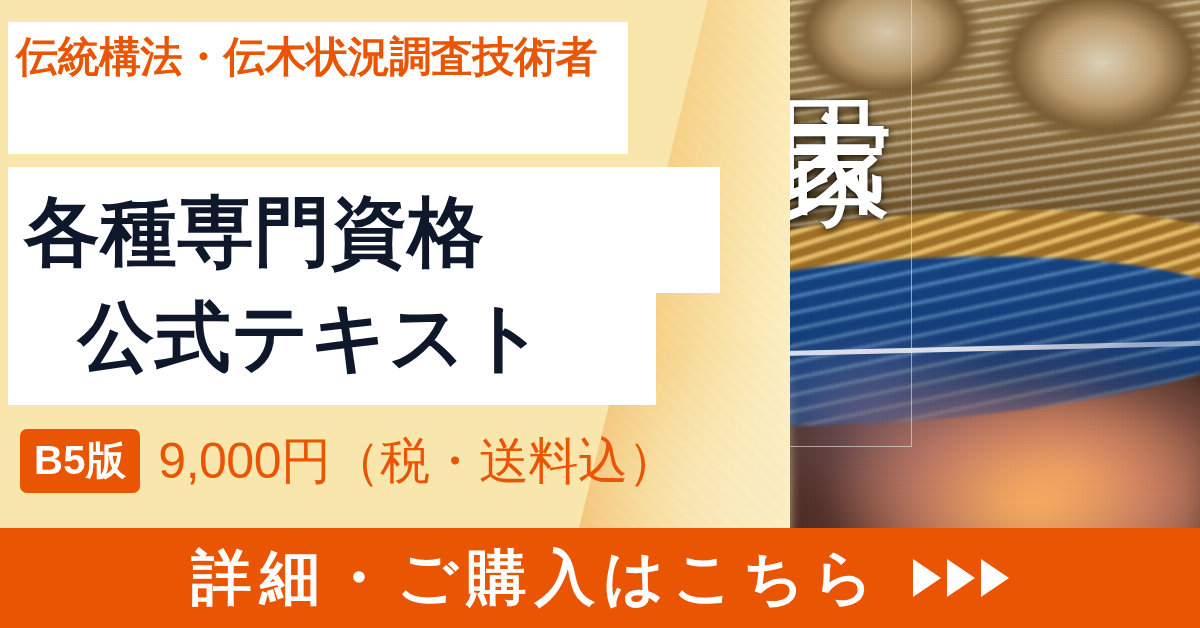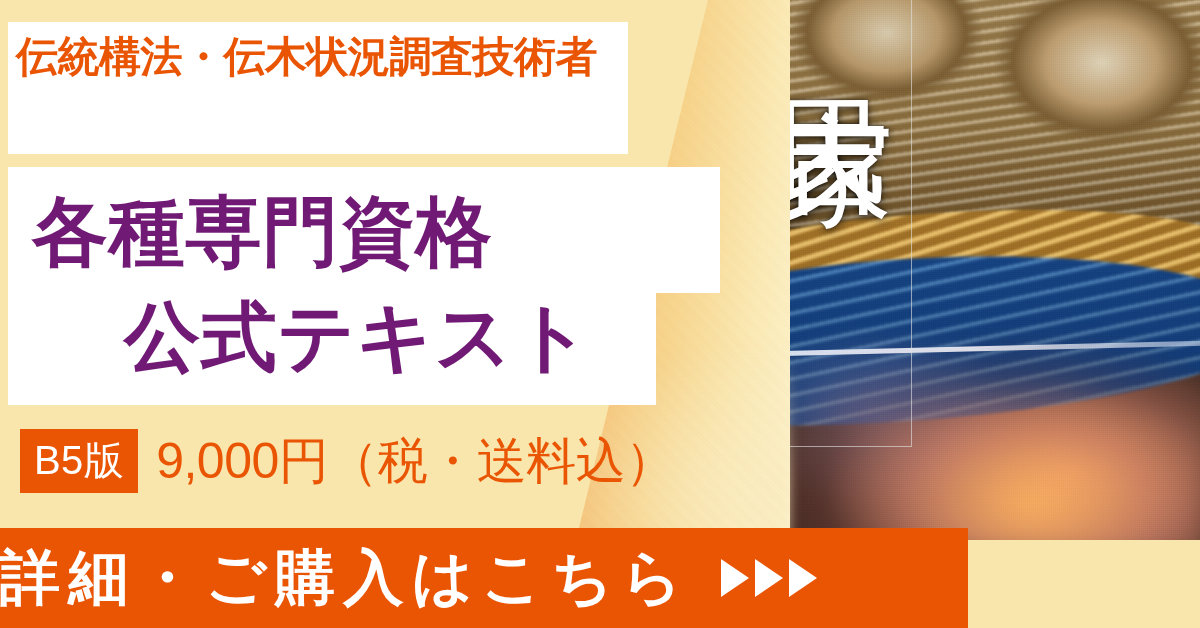--- a/index.html
+++ b/index.html
@@ -263,77 +263,79 @@
     font-weight: 700;
     line-height: 1.28;
     letter-spacing: -0.012em;
     white-space: nowrap;
   }
   .subtitle .ln { display: block; }
 
   
   .headline {
     position: absolute;
-    left: 8px;
+    left: 0;
     top: 180px;
     width: 720px;
-    color: #701a75;
+    color: #0f172a;
     font-size: 76px;
     font-weight: 700;
     line-height: 1.38;
     letter-spacing: 0.01em;
     white-space: nowrap;
   }
   .headline .h1 {
     display: block;
     padding-left: 24px;
   }
   .headline .h2 {
     display: block;
-    padding-left: 116px;
+    padding-left: 78px;
   }
 
   
   .price-row {
     position: absolute;
     left: 20px;
     top: 429px;
     display: flex;
     align-items: center;
     gap: 18px;
   }
   .badge {
     background: #ea5504;
     color: #ffffff;
     font-size: 40px;
-    font-weight: 400;
+    font-weight: 700;
     line-height: 1;
     padding: 11px 14px 13px 14px;
     letter-spacing: 0.01em;
     white-space: nowrap;
+    border-radius: 7px;
   }
   .price {
     color: #ea5504;
     font-size: 50px;
     font-weight: 400;
     line-height: 1;
     letter-spacing: -0.01em;
     white-space: nowrap;
   }
 
   
   .cta {
     position: absolute;
     left: 0;
     top: 528px;
-    width: 968px;
+    width: 1200px;
     height: 100px;
     background: #ea5504;
     display: flex;
     align-items: center;
+    justify-content: center;
     gap: 26px;
     cursor: pointer;
   }
   .cta-text {
     color: #ffffff;
     font-size: 60px;
     font-weight: 700;
     letter-spacing: 0.14em;
     line-height: 1;
     white-space: nowrap;

